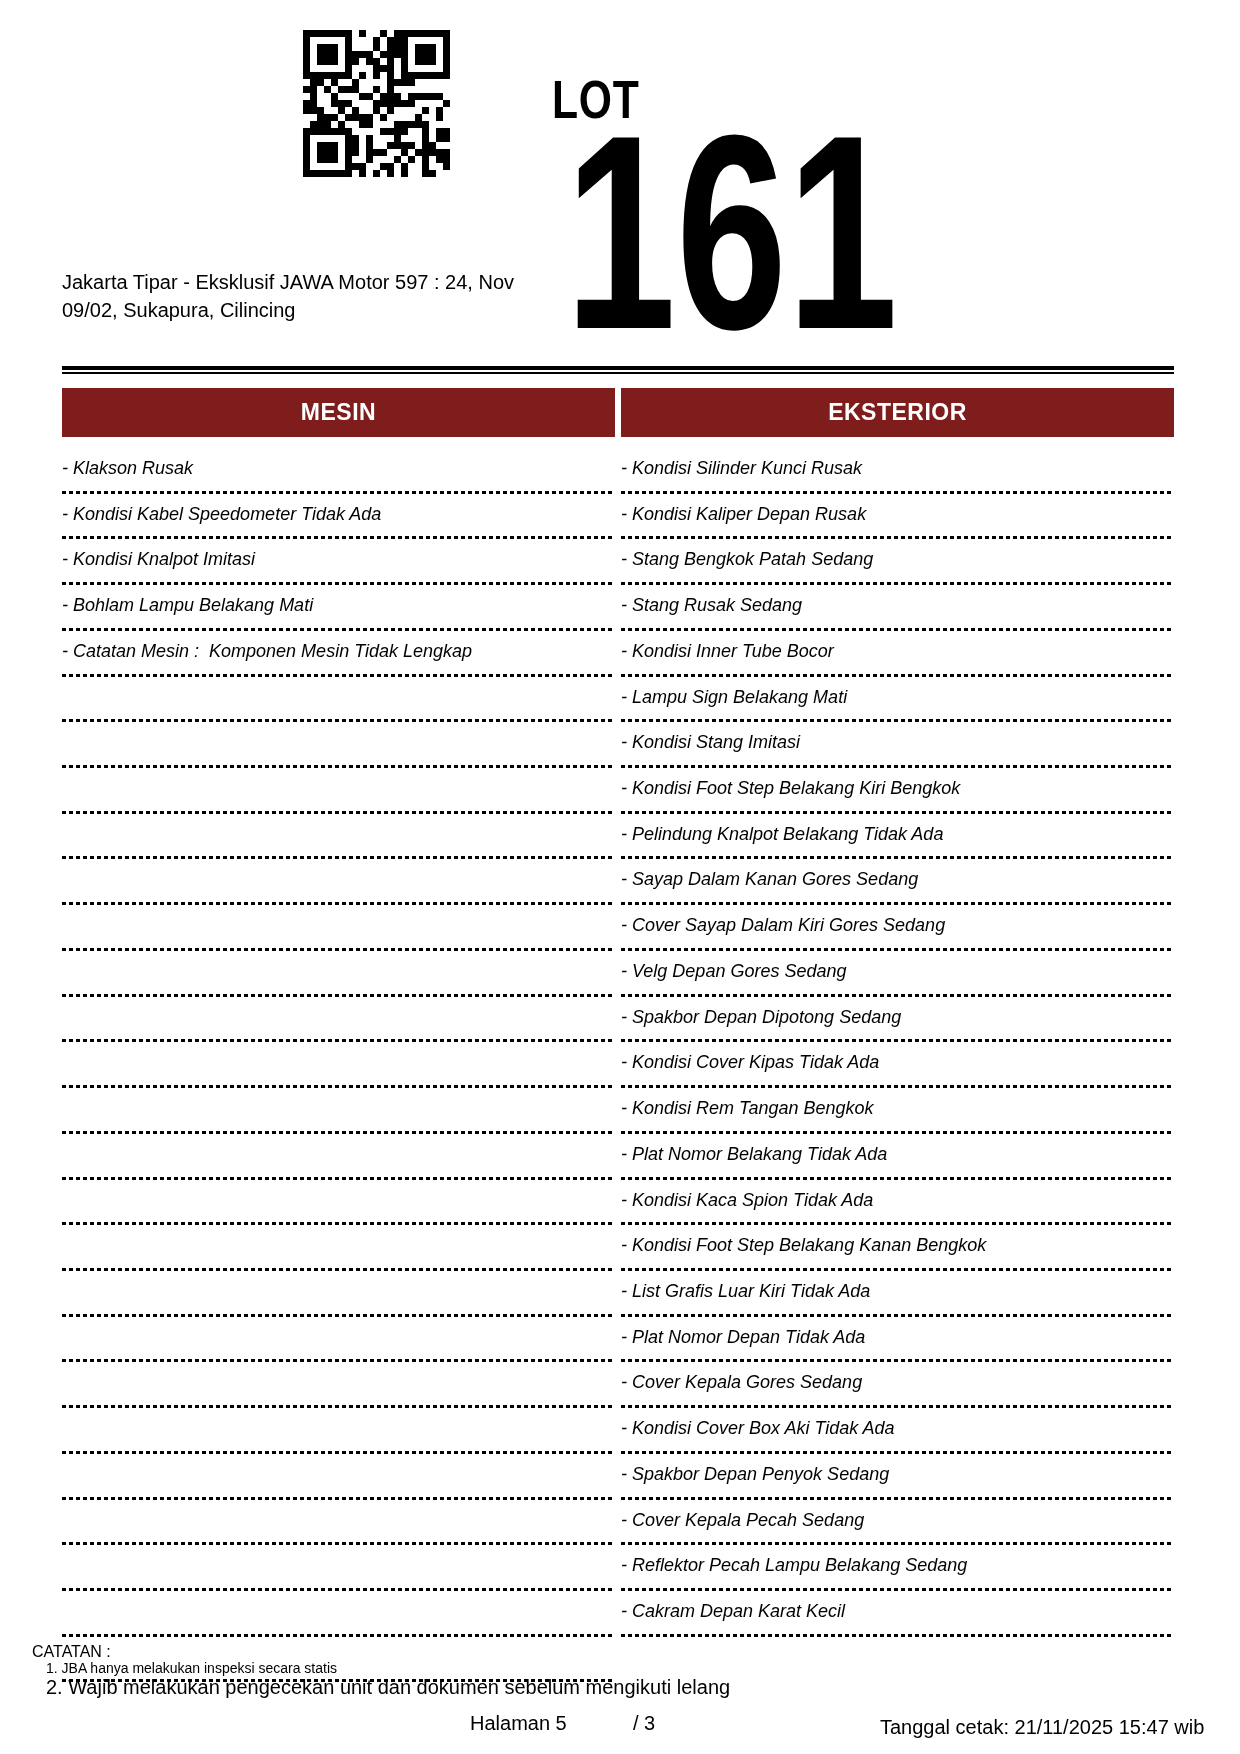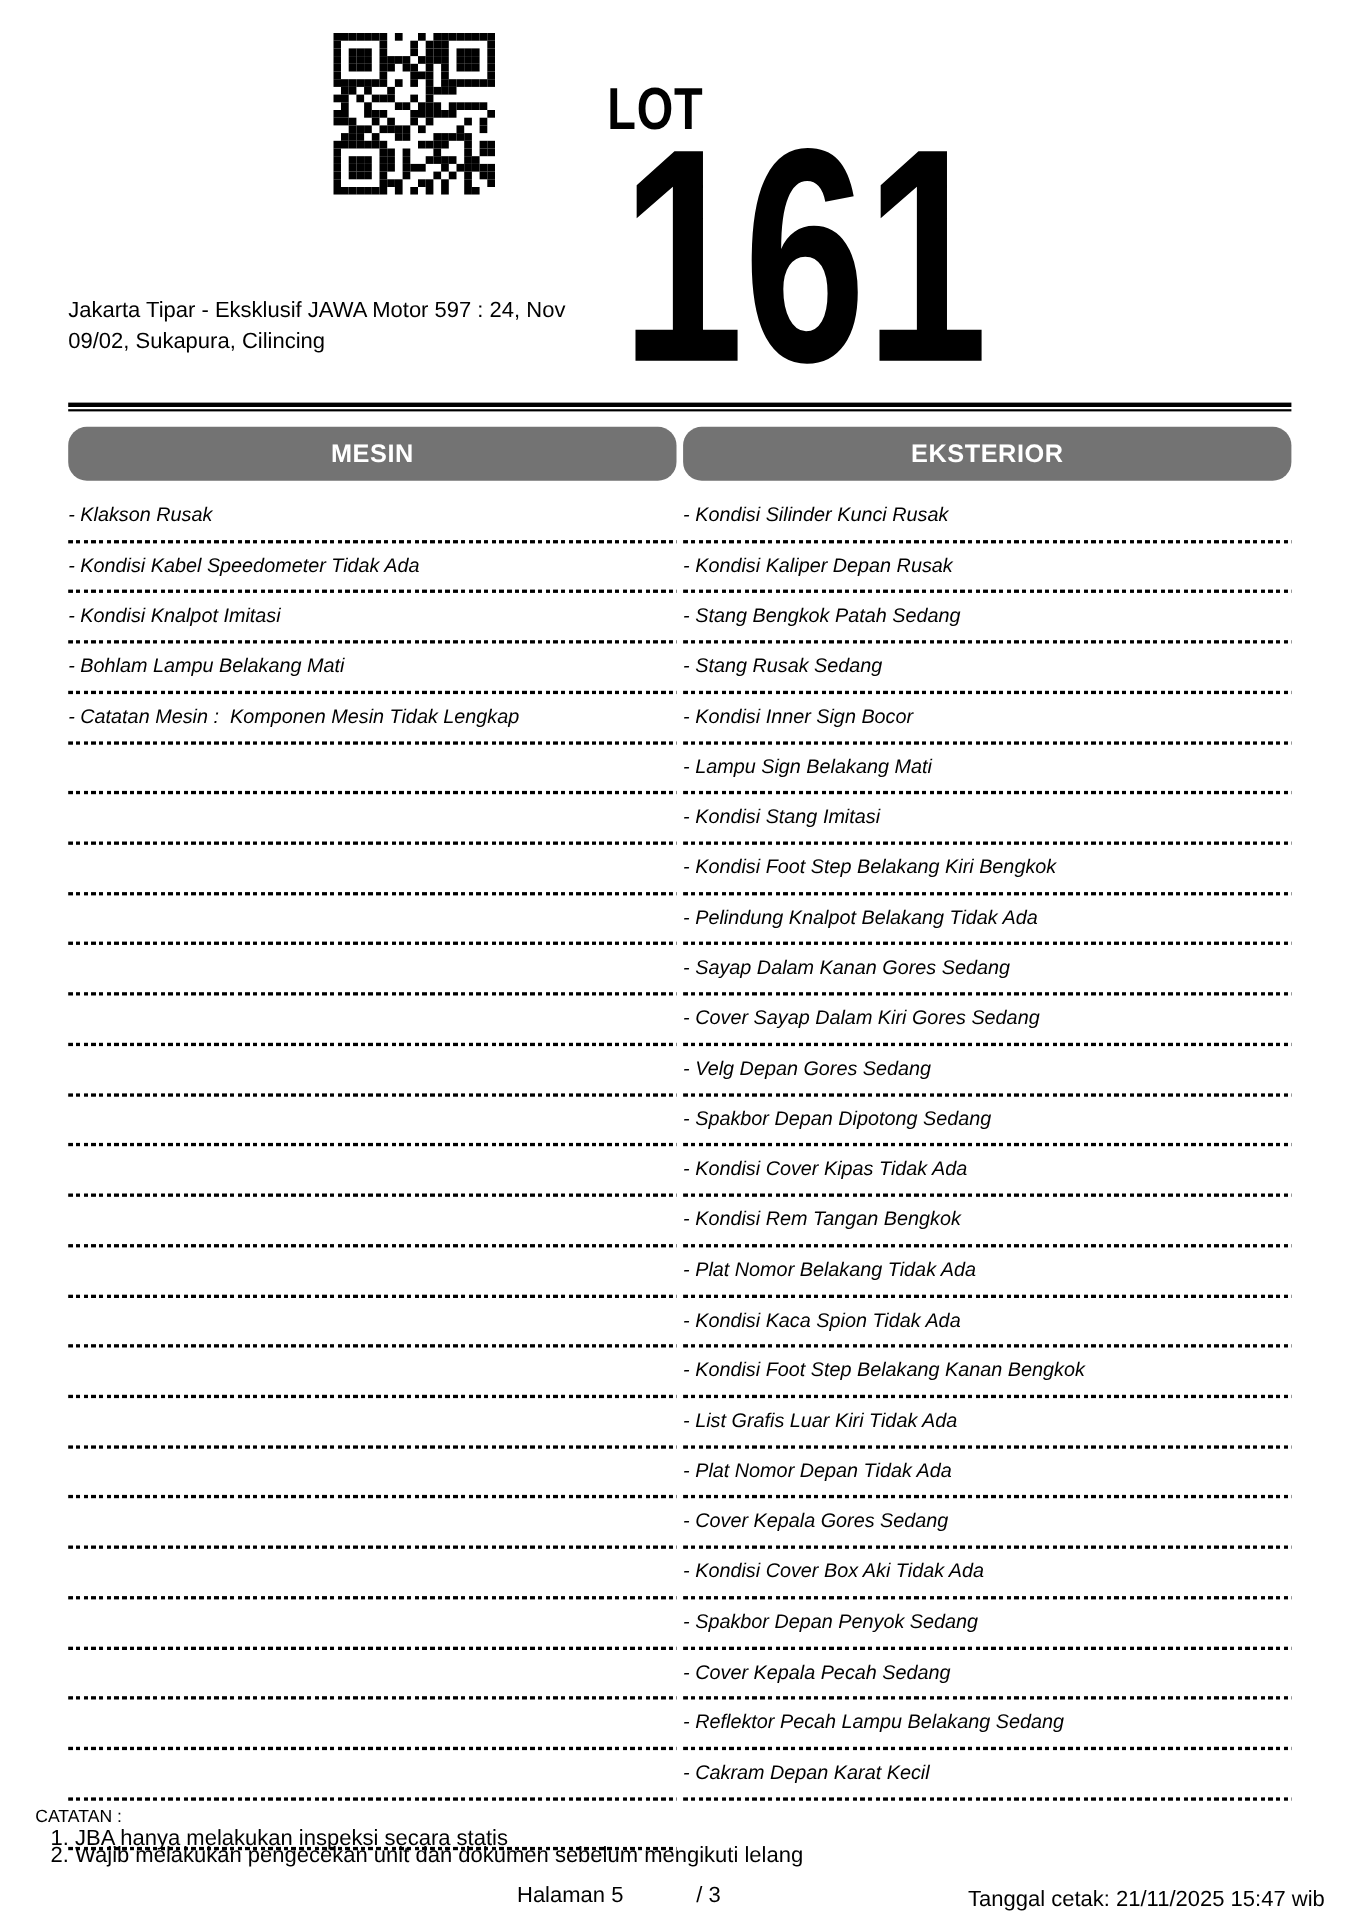--- a/index.html
+++ b/index.html
@@ -34,37 +34,37 @@
     left:62px;top:366px;width:1112px;height:8px;
     box-sizing:border-box;
     border-top:4px solid #000;border-bottom:2px solid #000;
   }
 
   
   .column{top:388px;width:553px;}
   #col-left{left:62px;}
   #col-right{left:621px;}
   .col-header{
-    height:49px;background:#737373;color:#fff;
+    height:49px;background:#7f1d1d;color:#fff;
     font-size:23px;font-weight:bold;letter-spacing:0.5px;
-    display:flex;align-items:center;justify-content:center;border-radius:17px;
+    display:flex;align-items:center;justify-content:center;
   }
   .rows{margin-top:11px;}
   .row{
     height:45.72px;position:relative;box-sizing:border-box;
     padding-top:10px;font-size:18px;white-space:pre;font-style:italic;
   }
   .row::after{
     content:"";position:absolute;left:0;right:0;bottom:0;height:3px;
     background:repeating-linear-gradient(90deg,#000 0 4px,transparent 4px 7px);
   }
 
   
   #notes-title{left:32px;top:1643px;font-size:16px;}
-  #note-1{left:46px;top:1660px;font-size:20px;}
+  #note-1{left:46px;top:1660px;font-size:14px;}
   #note-2{left:46px;top:1676px;font-size:20px;}
   #page-label{left:470px;top:1712px;font-size:20px;}
   #page-total{left:633px;top:1712px;font-size:20px;}
   #print-date{left:880px;top:1716px;font-size:20px;}
 </style>
 </head>
 <body>
 
 <svg id="qr" class="abs" viewBox="0 0 147 147" xmlns="http://www.w3.org/2000/svg">
     <rect x="0" y="0" width="7" height="7" fill="#000"></rect>
@@ -359,21 +359,21 @@
     </div>
 </div>
 
 <div id="col-right" class="abs column">
   <div class="col-header">EKSTERIOR</div>
   <div class="rows">
       <div class="row"><span>- Kondisi Silinder Kunci Rusak</span></div>
       <div class="row"><span>- Kondisi Kaliper Depan Rusak</span></div>
       <div class="row"><span>- Stang Bengkok Patah Sedang</span></div>
       <div class="row"><span>- Stang Rusak Sedang</span></div>
-      <div class="row"><span>- Kondisi Inner Sign Bocor</span></div>
+      <div class="row"><span>- Kondisi Inner Tube Bocor</span></div>
       <div class="row"><span>- Lampu Sign Belakang Mati</span></div>
       <div class="row"><span>- Kondisi Stang Imitasi</span></div>
       <div class="row"><span>- Kondisi Foot Step Belakang Kiri Bengkok</span></div>
       <div class="row"><span>- Pelindung Knalpot Belakang Tidak Ada</span></div>
       <div class="row"><span>- Sayap Dalam Kanan Gores Sedang</span></div>
       <div class="row"><span>- Cover Sayap Dalam Kiri Gores Sedang</span></div>
       <div class="row"><span>- Velg Depan Gores Sedang</span></div>
       <div class="row"><span>- Spakbor Depan Dipotong Sedang</span></div>
       <div class="row"><span>- Kondisi Cover Kipas Tidak Ada</span></div>
       <div class="row"><span>- Kondisi Rem Tangan Bengkok</span></div>

